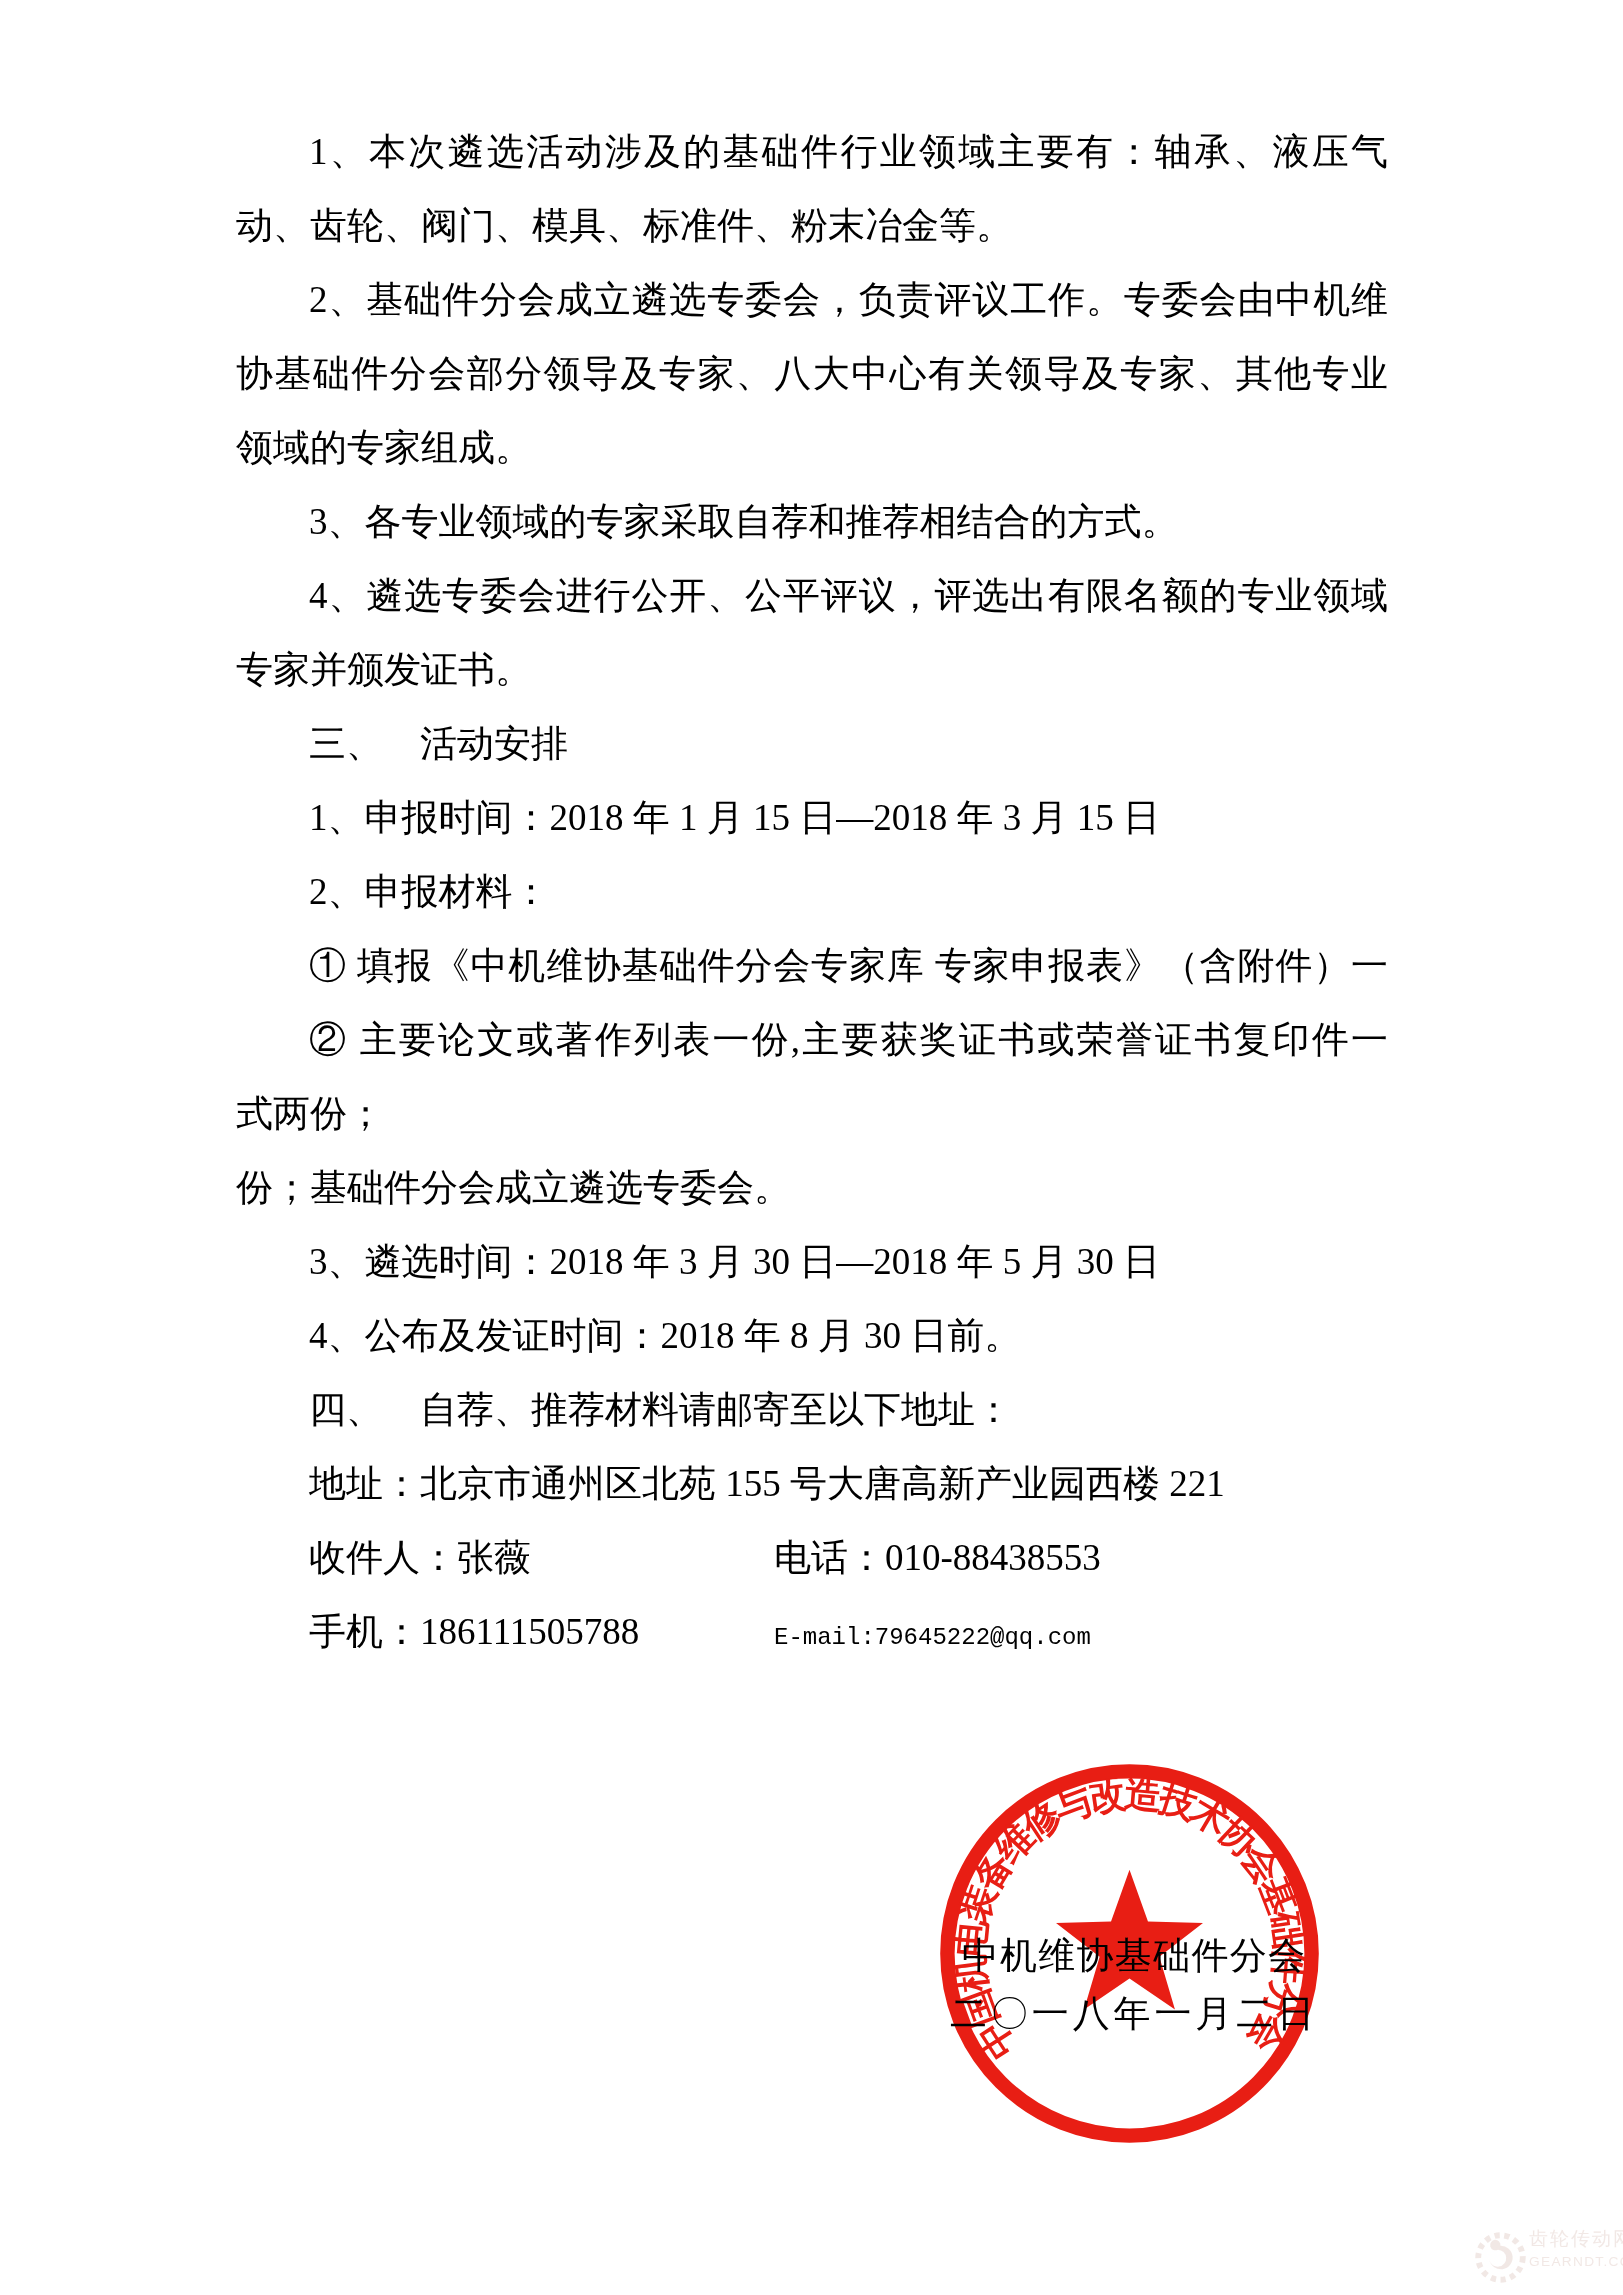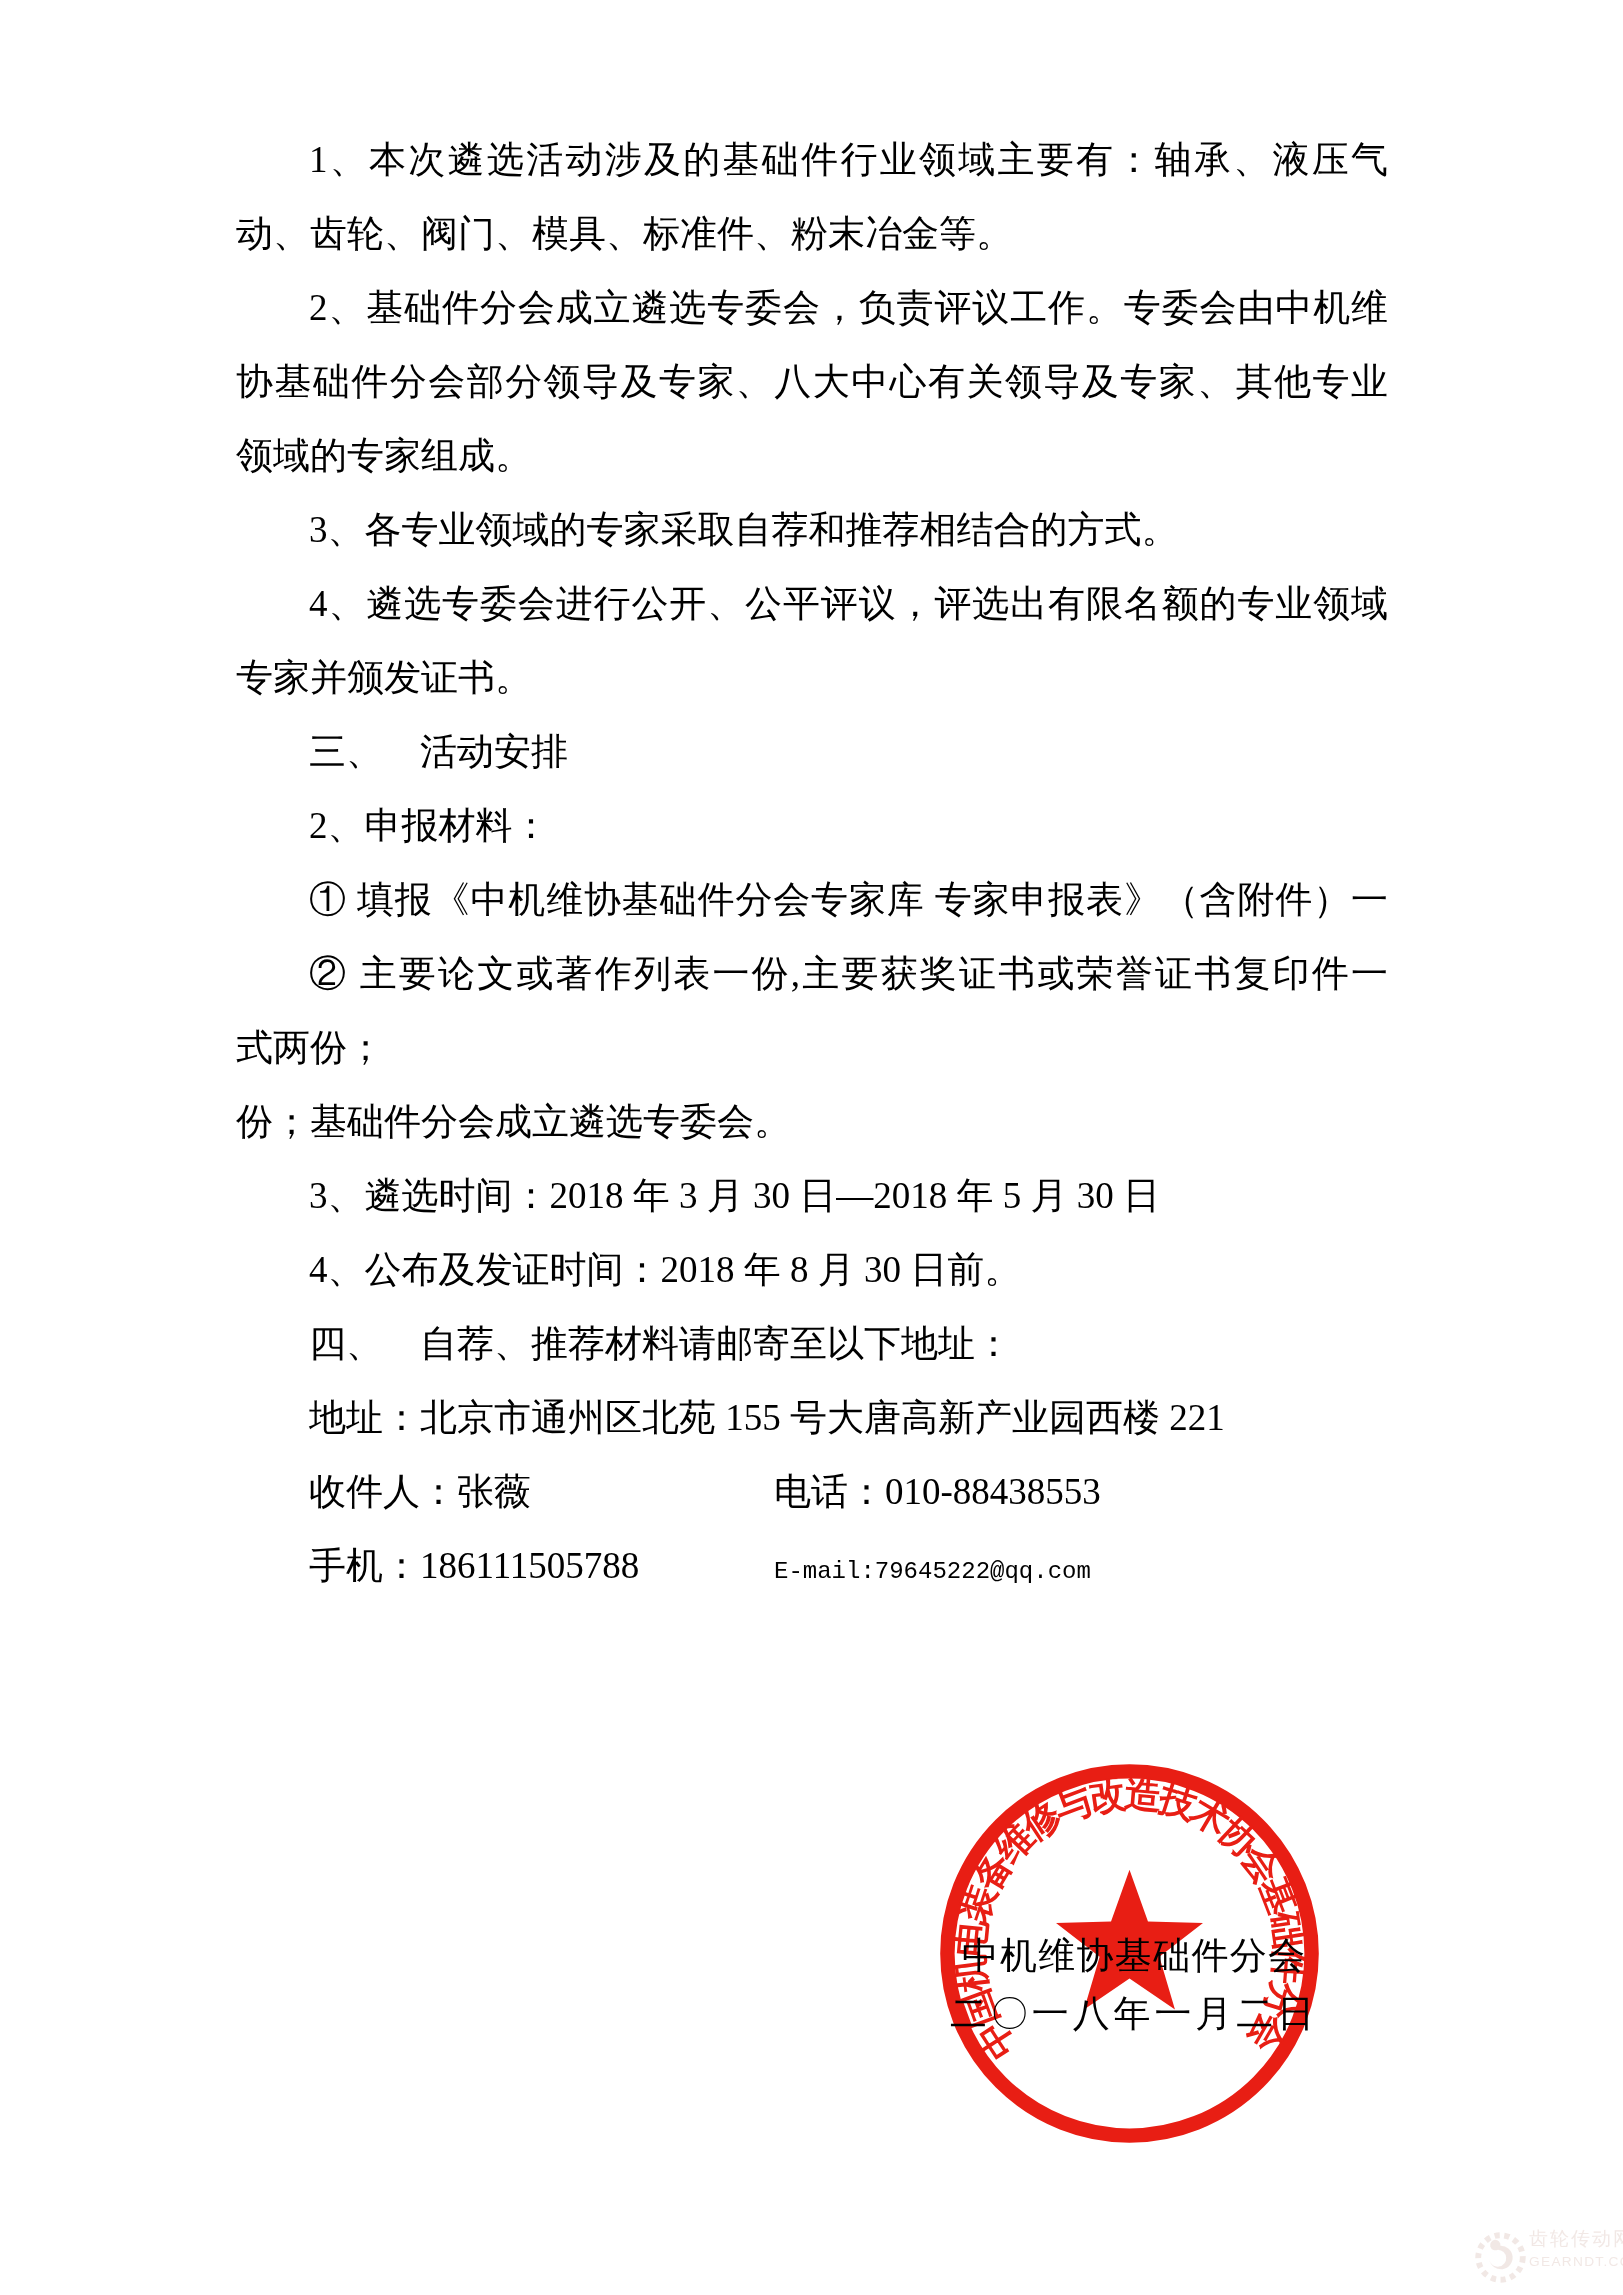--- a/index.html
+++ b/index.html
@@ -1,21 +1,21 @@
 <!DOCTYPE html>
 <html style="font-size:10.5px"><head>
 <meta charset="utf-8">
 <style>
   html,body{margin:0;padding:0;background:#ffffff;}
   body{
     width:1623px;height:2295px;position:relative;overflow:hidden;
     font-family:"Liberation Serif","DejaVu Serif",serif;color:#000;
   }
   .doc-body{
-    position:absolute;left:236px;top:16px;width:1152px;padding-top:107px;
+    position:absolute;left:236px;top:8px;width:1152px;padding-top:107px;
   }
   .line{
     font-size:37px;line-height:74px;white-space:normal;
     text-align:left;
   }
   .line.indent{text-indent:73px;}
   .line.fill{text-align:justify;text-align-last:justify;text-justify:inter-character;}
   .line.bold{font-family:"Liberation Sans","DejaVu Sans",sans-serif;font-weight:400;}
   .line .col1{display:inline-block;width:465px;text-indent:0;}
   .line .mono{font-family:Liberation Mono, monospace;font-size:24px;}
@@ -50,20 +50,21 @@
 <div class="doc-body">
     <div class="line indent fill">1、本次遴选活动涉及的基础件行业领域主要有：轴承、液压气</div>
     <div class="line">动、齿轮、阀门、模具、标准件、粉末冶金等。</div>
     <div class="line indent fill">2、基础件分会成立遴选专委会，负责评议工作。专委会由中机维</div>
     <div class="line fill">协基础件分会部分领导及专家、八大中心有关领导及专家、其他专业</div>
     <div class="line">领域的专家组成。</div>
     <div class="line indent">3、各专业领域的专家采取自荐和推荐相结合的方式。</div>
     <div class="line indent fill">4、遴选专委会进行公开、公平评议，评选出有限名额的专业领域</div>
     <div class="line">专家并颁发证书。</div>
     <div class="line indent bold">三、　活动安排</div>
+    <div class="line indent">1、申报时间：2018 年 1 月 15 日—2018 年 3 月 15 日</div>
     <div class="line indent">2、申报材料：</div>
     <div class="line indent fill">① 填报《中机维协基础件分会专家库 专家申报表》（含附件）一</div>
     <div class="line indent fill">② 主要论文或著作列表一份,主要获奖证书或荣誉证书复印件一</div>
     <div class="line">式两份；</div>
     <div class="line">份；基础件分会成立遴选专委会。</div>
     <div class="line indent">3、遴选时间：2018 年 3 月 30 日—2018 年 5 月 30 日</div>
     <div class="line indent">4、公布及发证时间：2018 年 8 月 30 日前。</div>
     <div class="line indent bold">四、　自荐、推荐材料请邮寄至以下地址：</div>
     <div class="line indent">地址：北京市通州区北苑 155 号大唐高新产业园西楼 221</div>
     <div class="line indent"><span class="col1">收件人：张薇</span><span>电话：010-88438553</span></div>

